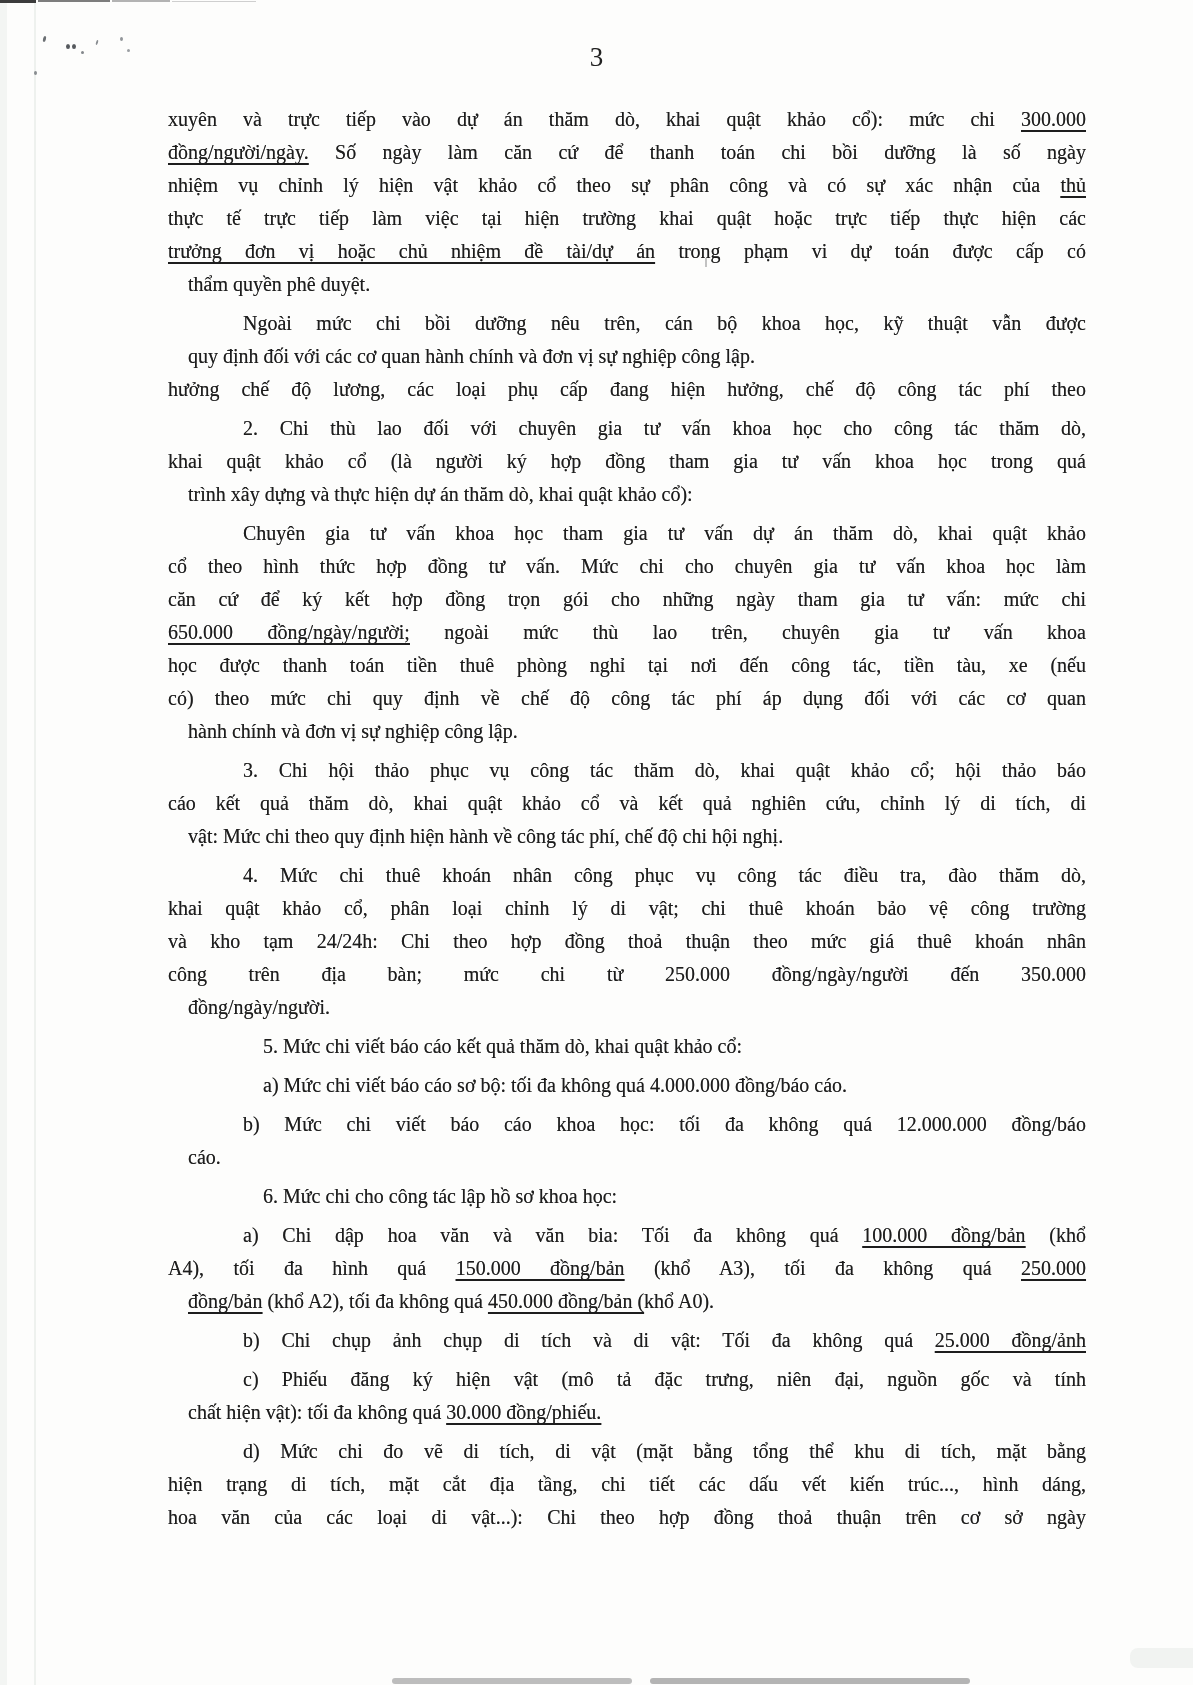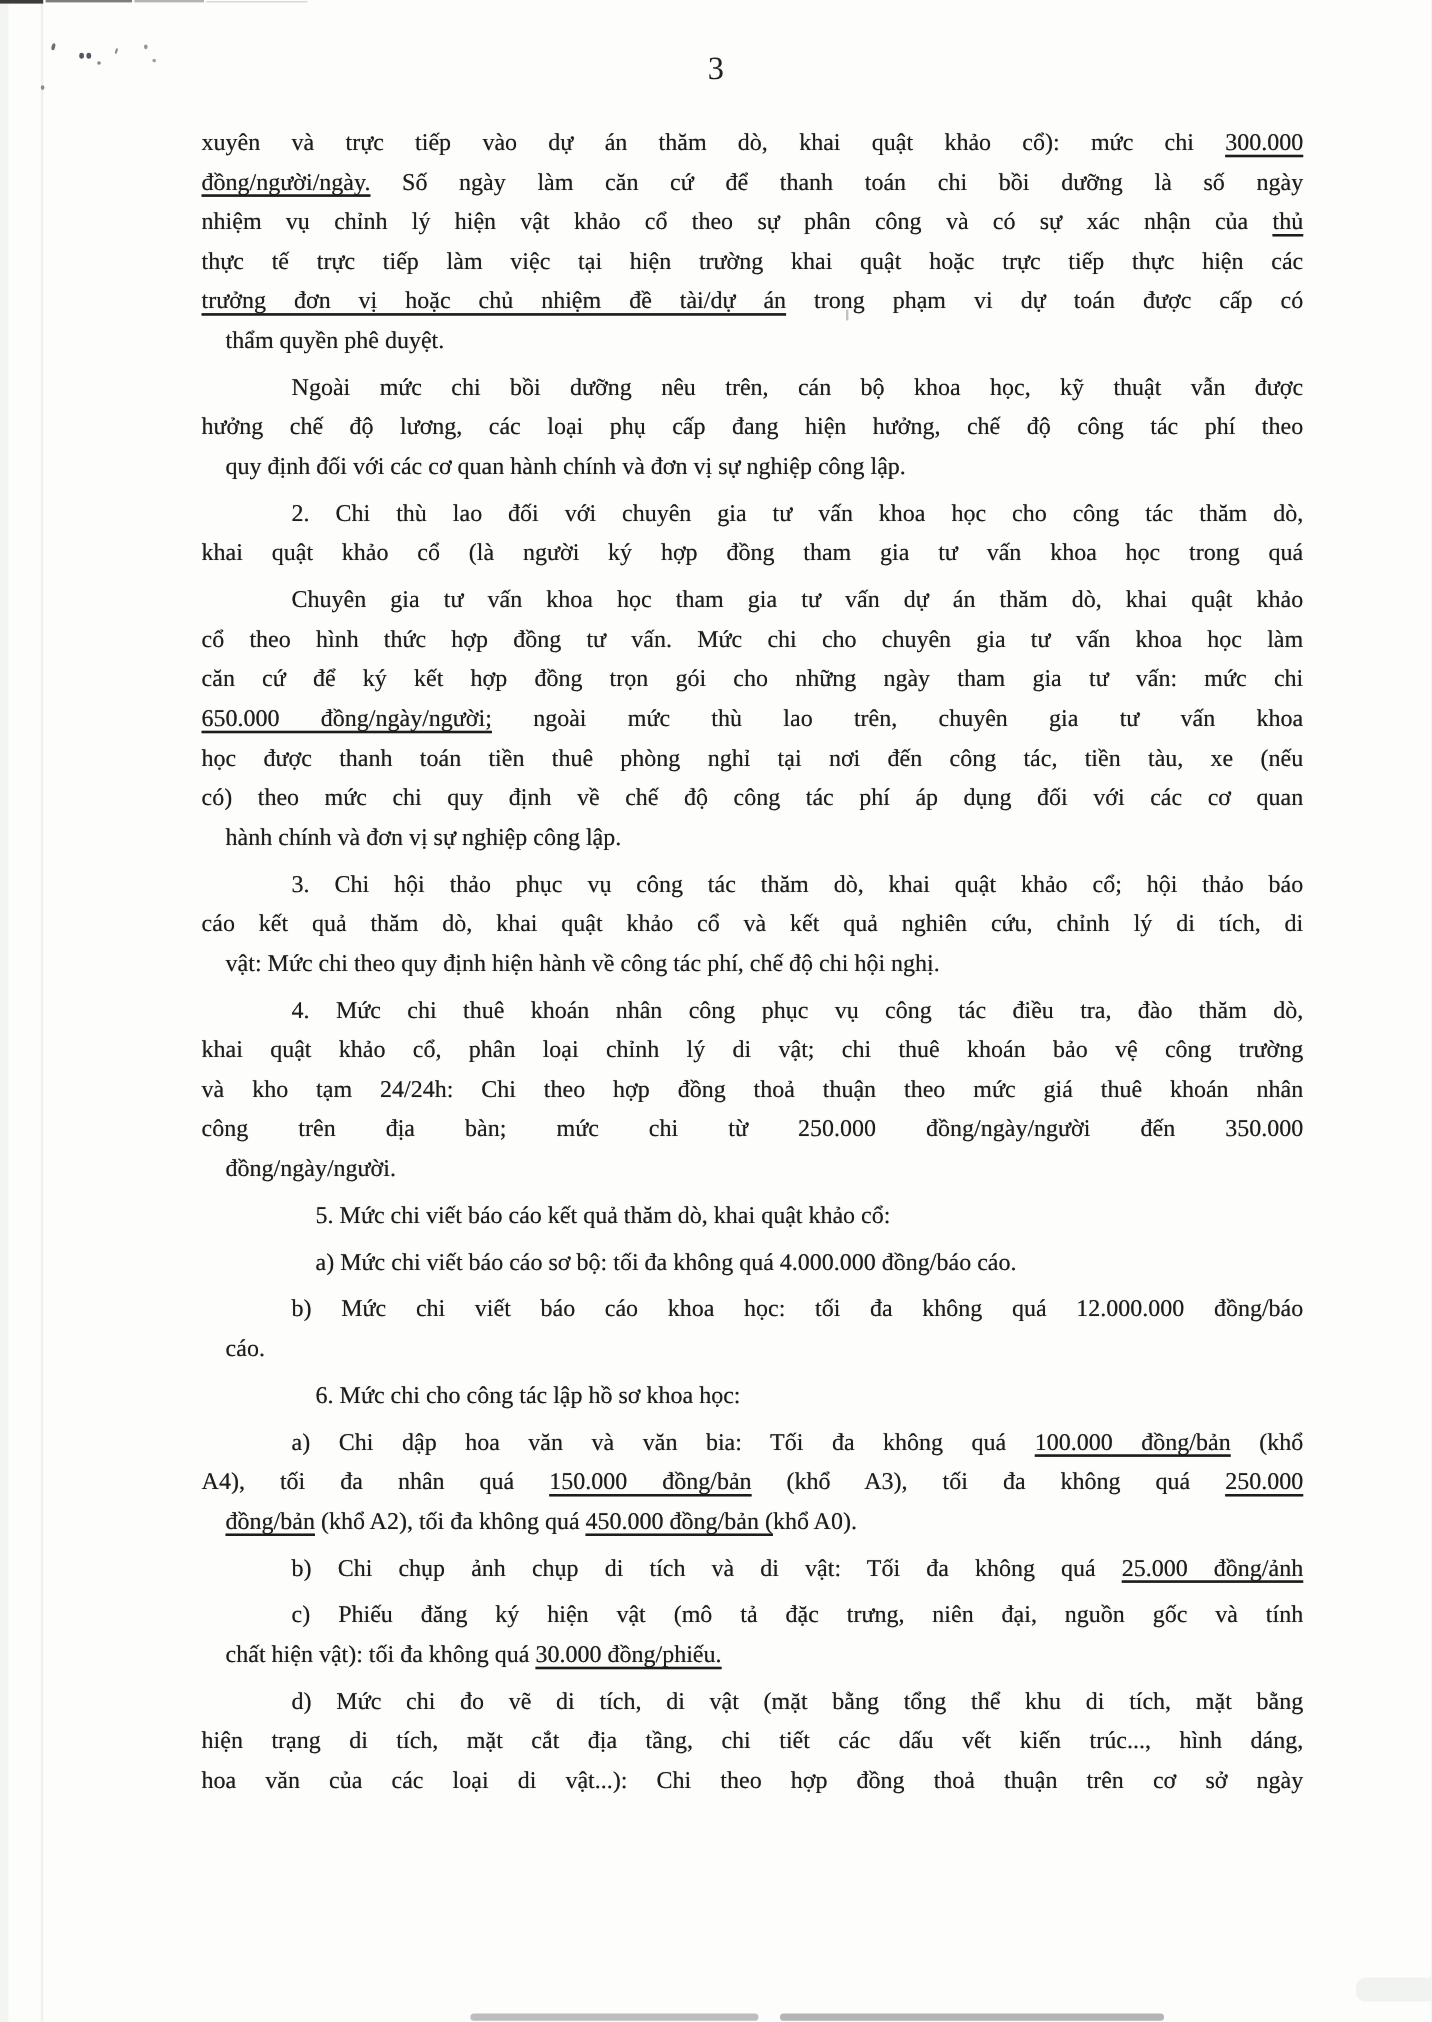--- a/index.html
+++ b/index.html
@@ -77,26 +77,27 @@
       <div class="para">
         <div class="line"><span>xuyên và trực tiếp vào dự án thăm dò, khai quật khảo cổ): mức chi </span><span class="u">300.000</span></div>
         <div class="line"><span class="u">đồng/người/ngày.</span><span> Số ngày làm căn cứ để thanh toán chi bồi dưỡng là số ngày</span></div>
         <div class="line"><span>nhiệm vụ chỉnh lý hiện vật khảo cổ theo sự phân công và có sự xác nhận của </span><span class="u">thủ</span></div>
         <div class="line"><span>thực tế trực tiếp làm việc tại hiện trường khai quật hoặc trực tiếp thực hiện các</span></div>
         <div class="line"><span class="u">trưởng đơn vị hoặc chủ nhiệm đề tài/dự án</span><span> trong phạm vi dự toán được cấp có</span></div>
         <div class="line end"><span>thẩm quyền phê duyệt.</span></div>
       </div>
       <div class="para">
         <div class="line ind"><span>Ngoài mức chi bồi dưỡng nêu trên, cán bộ khoa học, kỹ thuật vẫn được</span></div>
+        <div class="line end"><span>quy định đối với các cơ quan hành chính và đơn vị sự nghiệp công lập.</span></div>
         <div class="line"><span>hưởng chế độ lương, các loại phụ cấp đang hiện hưởng, chế độ công tác phí theo</span></div>
-        <div class="line end"><span>quy định đối với các cơ quan hành chính và đơn vị sự nghiệp công lập.</span></div>
       </div>
       <div class="para">
         <div class="line ind"><span>2. Chi thù lao đối với chuyên gia tư vấn khoa học cho công tác thăm dò,</span></div>
         <div class="line"><span>khai quật khảo cổ (là người ký hợp đồng tham gia tư vấn khoa học trong quá</span></div>
+        <div class="line end"><span>trình xây dựng và thực hiện dự án thăm dò, khai quật khảo cổ):</span></div>
       </div>
       <div class="para">
         <div class="line ind"><span>Chuyên gia tư vấn khoa học tham gia tư vấn dự án thăm dò, khai quật khảo</span></div>
         <div class="line"><span>cổ theo hình thức hợp đồng tư vấn. Mức chi cho chuyên gia tư vấn khoa học làm</span></div>
         <div class="line"><span>căn cứ để ký kết hợp đồng trọn gói cho những ngày tham gia tư vấn: mức chi</span></div>
         <div class="line"><span class="u">650.000 đồng/ngày/người;</span><span> ngoài mức thù lao trên, chuyên gia tư vấn khoa</span></div>
         <div class="line"><span>học được thanh toán tiền thuê phòng nghỉ tại nơi đến công tác, tiền tàu, xe (nếu</span></div>
         <div class="line"><span>có) theo mức chi quy định về chế độ công tác phí áp dụng đối với các cơ quan</span></div>
         <div class="line end"><span>hành chính và đơn vị sự nghiệp công lập.</span></div>
       </div>
@@ -120,21 +121,21 @@
       </div>
       <div class="para">
         <div class="line ind"><span>b) Mức chi viết báo cáo khoa học: tối đa không quá 12.000.000 đồng/báo</span></div>
         <div class="line end"><span>cáo.</span></div>
       </div>
       <div class="para">
         <div class="line end ind"><span>6. Mức chi cho công tác lập hồ sơ khoa học:</span></div>
       </div>
       <div class="para">
         <div class="line ind"><span>a) Chi dập hoa văn và văn bia: Tối đa không quá </span><span class="u">100.000 đồng/bản</span><span> (khổ</span></div>
-        <div class="line"><span>A4), tối đa nhân quá </span><span class="u">150.000 đồng/bản</span><span> (khổ A3), tối đa không quá </span><span class="u">250.000</span></div>
+        <div class="line"><span>A4), tối đa hình quá </span><span class="u">150.000 đồng/bản</span><span> (khổ A3), tối đa không quá </span><span class="u">250.000</span></div>
         <div class="line end"><span class="u">đồng/bản</span><span> (khổ A2), tối đa không quá </span><span class="u">450.000 đồng/bản (</span><span>khổ A0).</span></div>
       </div>
       <div class="para">
         <div class="line ind"><span>b) Chi chụp ảnh chụp di tích và di vật: Tối đa không quá </span><span class="u">25.000 đồng/ảnh</span></div>
       </div>
       <div class="para">
         <div class="line ind"><span>c) Phiếu đăng ký hiện vật (mô tả đặc trưng, niên đại, nguồn gốc và tính</span></div>
         <div class="line end"><span>chất hiện vật): tối đa không quá </span><span class="u">30.000 đồng/phiếu.</span></div>
       </div>
       <div class="para">

